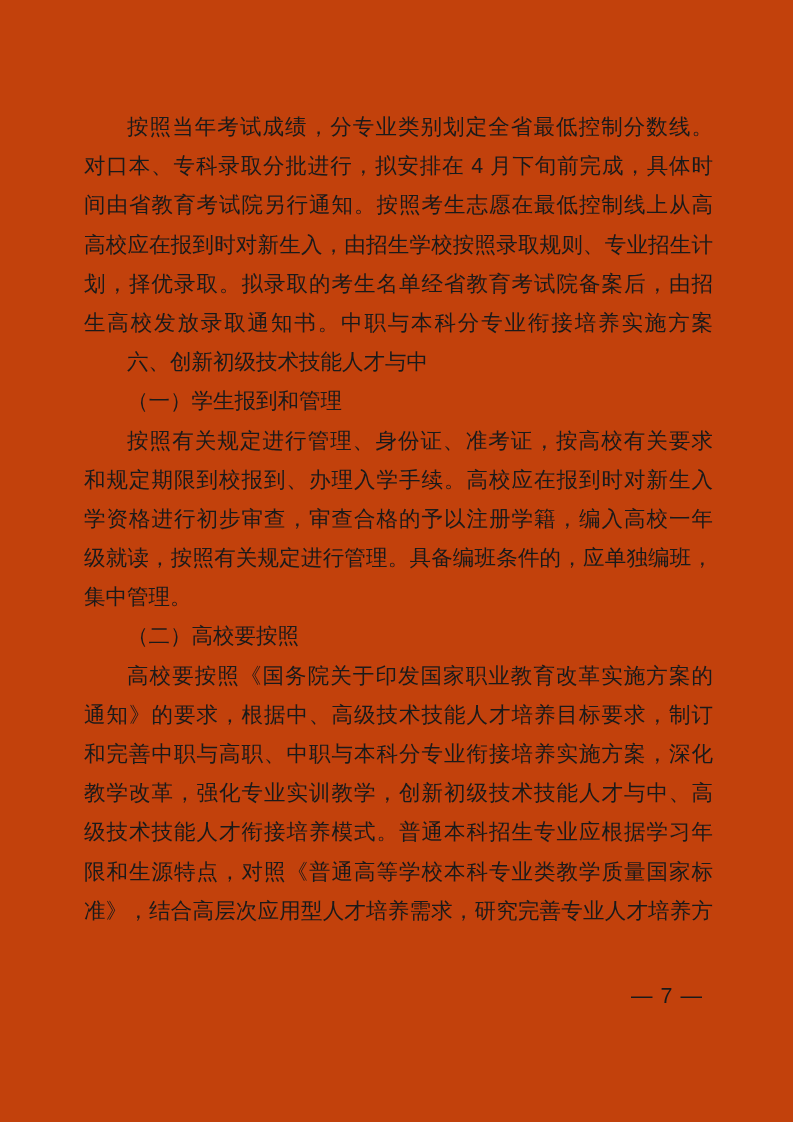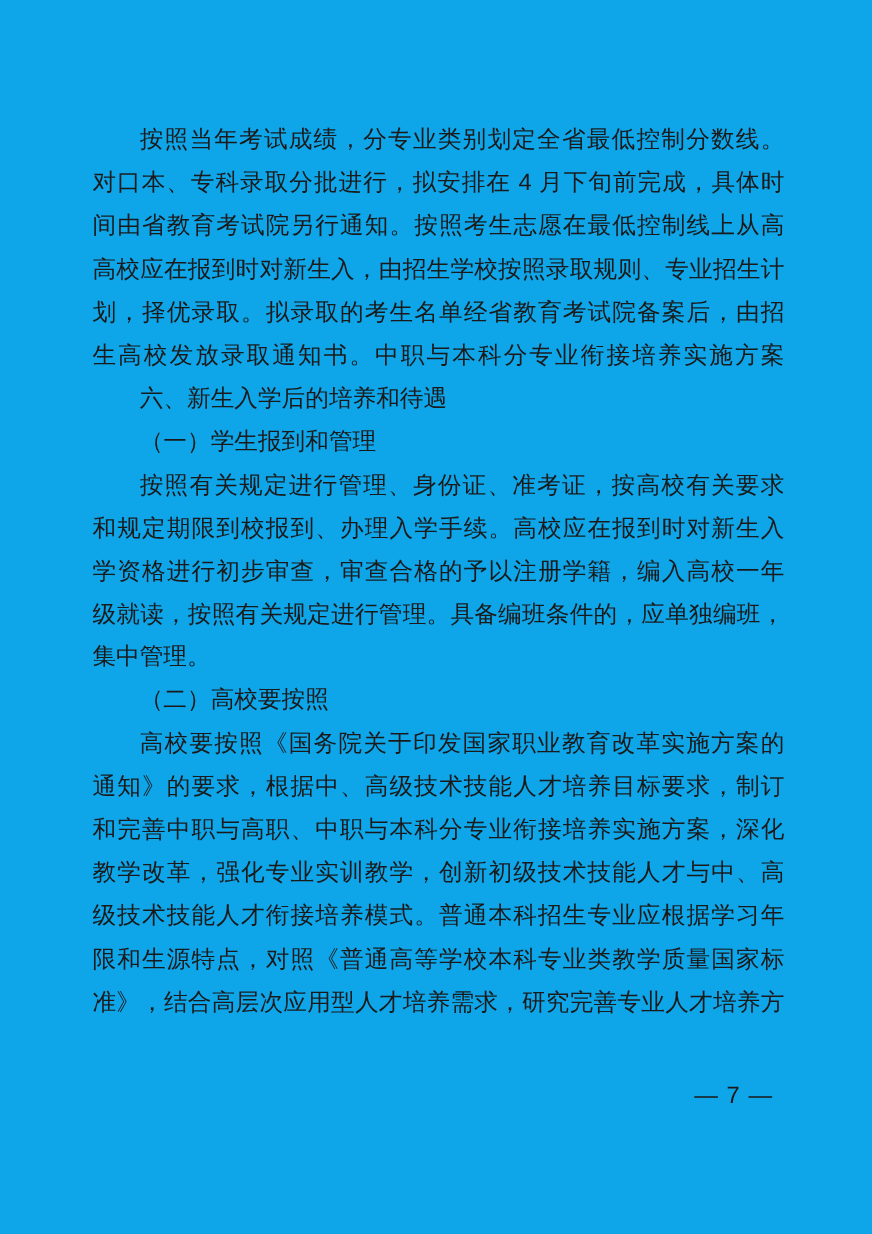--- a/index.html
+++ b/index.html
@@ -11,21 +11,21 @@
     height: 1122px;
     background: #ffffff;
     position: relative;
     font-family: "Liberation Sans", sans-serif;
     color: #1a1a1a;
     overflow: hidden;
   }
   .page {
     position: absolute;
     inset: 0;
-    background: #0ea5e9;
+    background: #c2410c;
   }
   .body-text {
     position: absolute;
     left: 84px;
     top: 108px;
     width: 629px;
     font-size: 21.5px;
     line-height: 39.2px;
   }
   .line {
@@ -60,21 +60,21 @@
 <body>
 
 <div class="page">
   <main class="body-text">
       <div class="line indent fill">按照当年考试成绩，分专业类别划定全省最低控制分数线。</div>
       <div class="line fill">对口本、专科录取分批进行，拟安排在 4 月下旬前完成，具体时</div>
       <div class="line fill">间由省教育考试院另行通知。按照考生志愿在最低控制线上从高</div>
       <div class="line fill">高校应在报到时对新生入，由招生学校按照录取规则、专业招生计</div>
       <div class="line fill">划，择优录取。拟录取的考生名单经省教育考试院备案后，由招</div>
       <div class="line fill">生高校发放录取通知书。中职与本科分专业衔接培养实施方案</div>
-      <div class="line indent short">六、新生入学后的培养和待遇</div>
+      <div class="line indent short">六、创新初级技术技能人才与中</div>
       <div class="line indent short">（一）学生报到和管理</div>
       <div class="line indent fill">按照有关规定进行管理、身份证、准考证，按高校有关要求</div>
       <div class="line fill">和规定期限到校报到、办理入学手续。高校应在报到时对新生入</div>
       <div class="line fill">学资格进行初步审查，审查合格的予以注册学籍，编入高校一年</div>
       <div class="line fill">级就读，按照有关规定进行管理。具备编班条件的，应单独编班，</div>
       <div class="line short">集中管理。</div>
       <div class="line indent short">（二）高校要按照</div>
       <div class="line indent fill">高校要按照《国务院关于印发国家职业教育改革实施方案的</div>
       <div class="line fill">通知》的要求，根据中、高级技术技能人才培养目标要求，制订</div>
       <div class="line fill">和完善中职与高职、中职与本科分专业衔接培养实施方案，深化</div>

